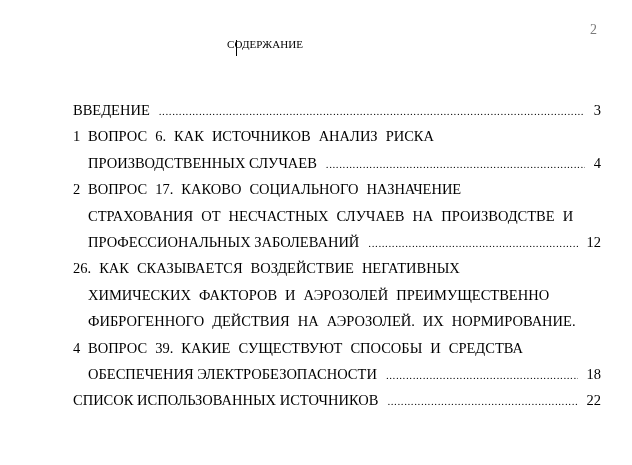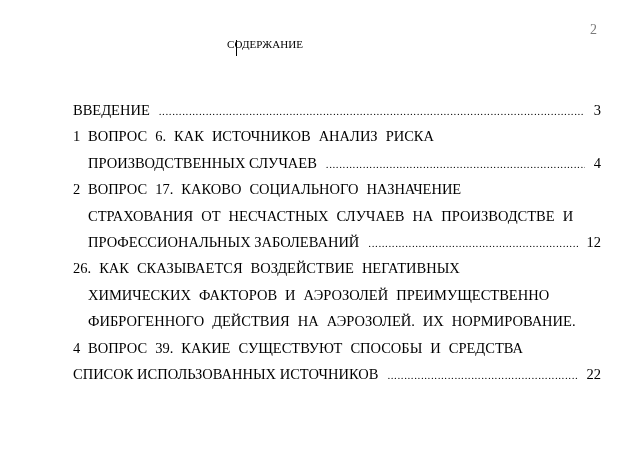--- a/index.html
+++ b/index.html
@@ -170,20 +170,25 @@
   <div>
     <div class="line justify">
       <span class="w"><span class="num">4</span><span>ВОПРОС</span></span>
       <span class="w">39.</span>
       <span class="w">КАКИЕ</span>
       <span class="w">СУЩЕСТВУЮТ</span>
       <span class="w">СПОСОБЫ</span>
       <span class="w">И</span>
       <span class="w">СРЕДСТВА</span>
     </div>
+    <div class="line leader indent">
+      <span class="text">ОБЕСПЕЧЕНИЯ ЭЛЕКТРОБЕЗОПАСНОСТИ</span>
+      <span class="dots"></span>
+      <span class="pg">18</span>
+    </div>
   </div>
 
   <div class="line leader">
     <span class="text">СПИСОК ИСПОЛЬЗОВАННЫХ ИСТОЧНИКОВ</span>
     <span class="dots"></span>
     <span class="pg">22</span>
   </div>
 
 </div>
 

